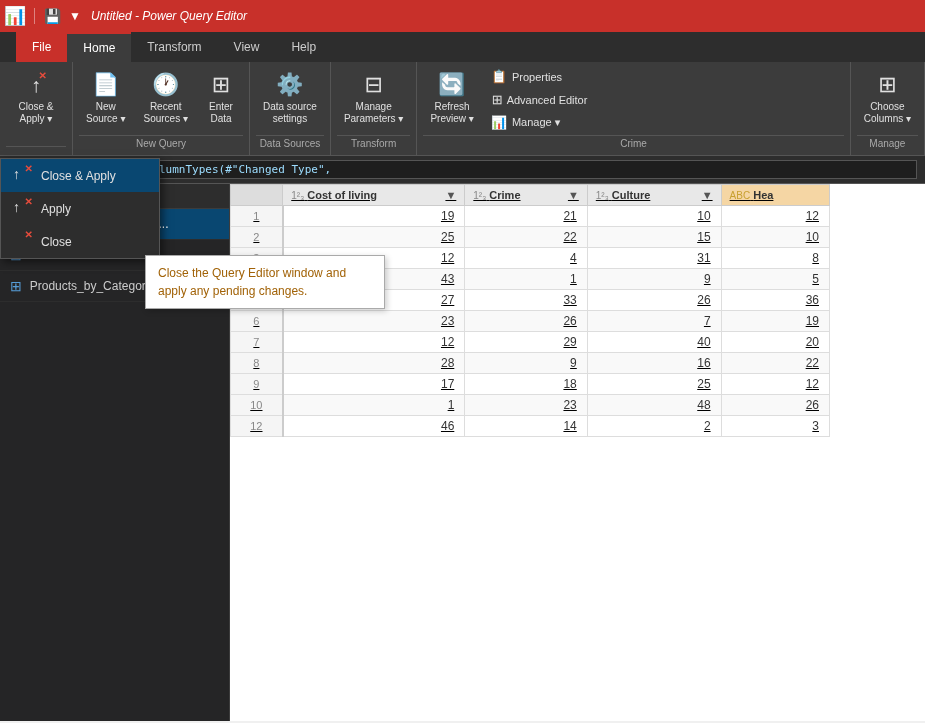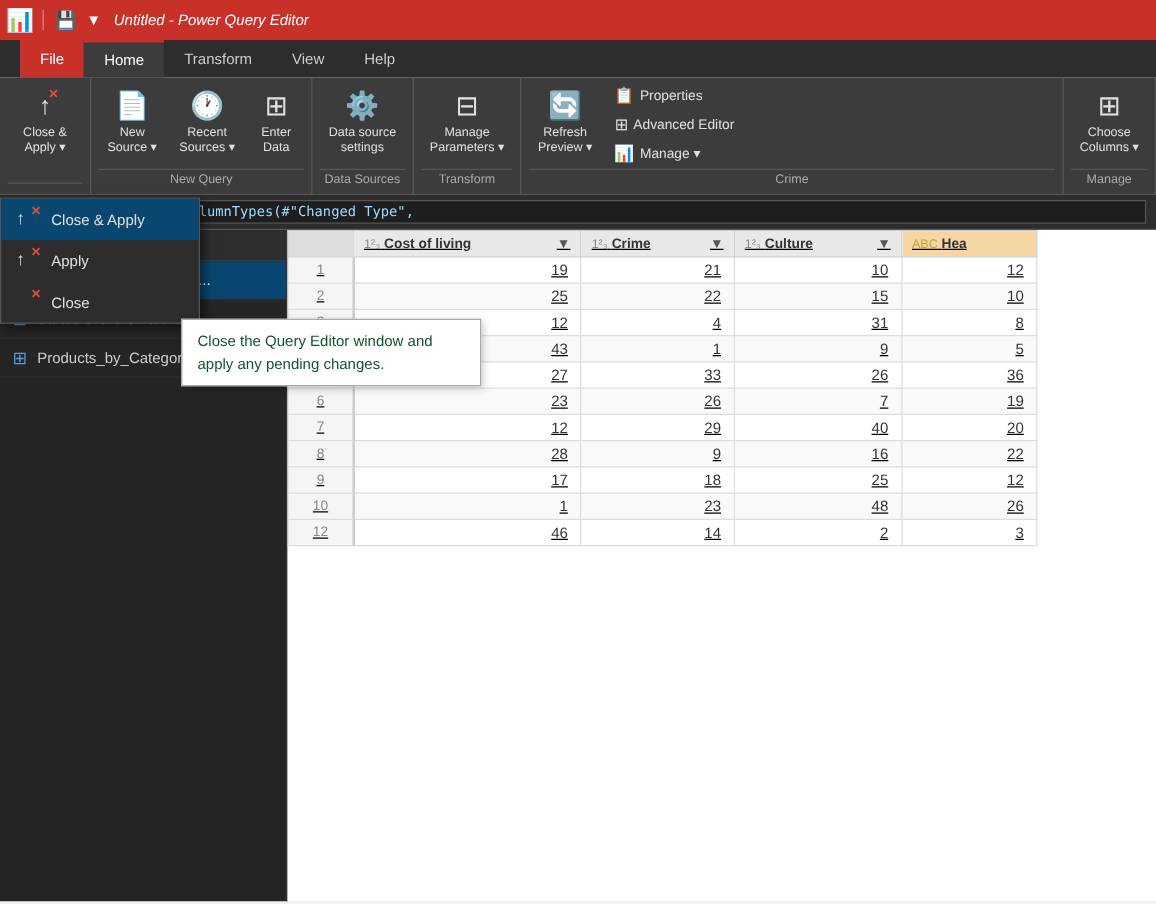--- a/index.html
+++ b/index.html
@@ -236,21 +236,21 @@
     .dropdown-item.selected { background: #094771; }
     .dropdown-item-icon { font-size: 14px; color: #e0e0e0; width: 20px; }
 
     
     .tooltip-box {
       position: absolute;
       background: #fff;
       border: 1px solid #aaa;
       padding: 8px 12px;
       font-size: 12px;
-      color: #14532d;
+      color: #a16207;
       max-width: 240px;
       box-shadow: 2px 2px 6px rgba(0,0,0,0.2);
       z-index: 200;
       top: 193px;
       left: 145px;
       line-height: 1.5;
     }
 
     
     ::-webkit-scrollbar { width: 8px; height: 8px; }

